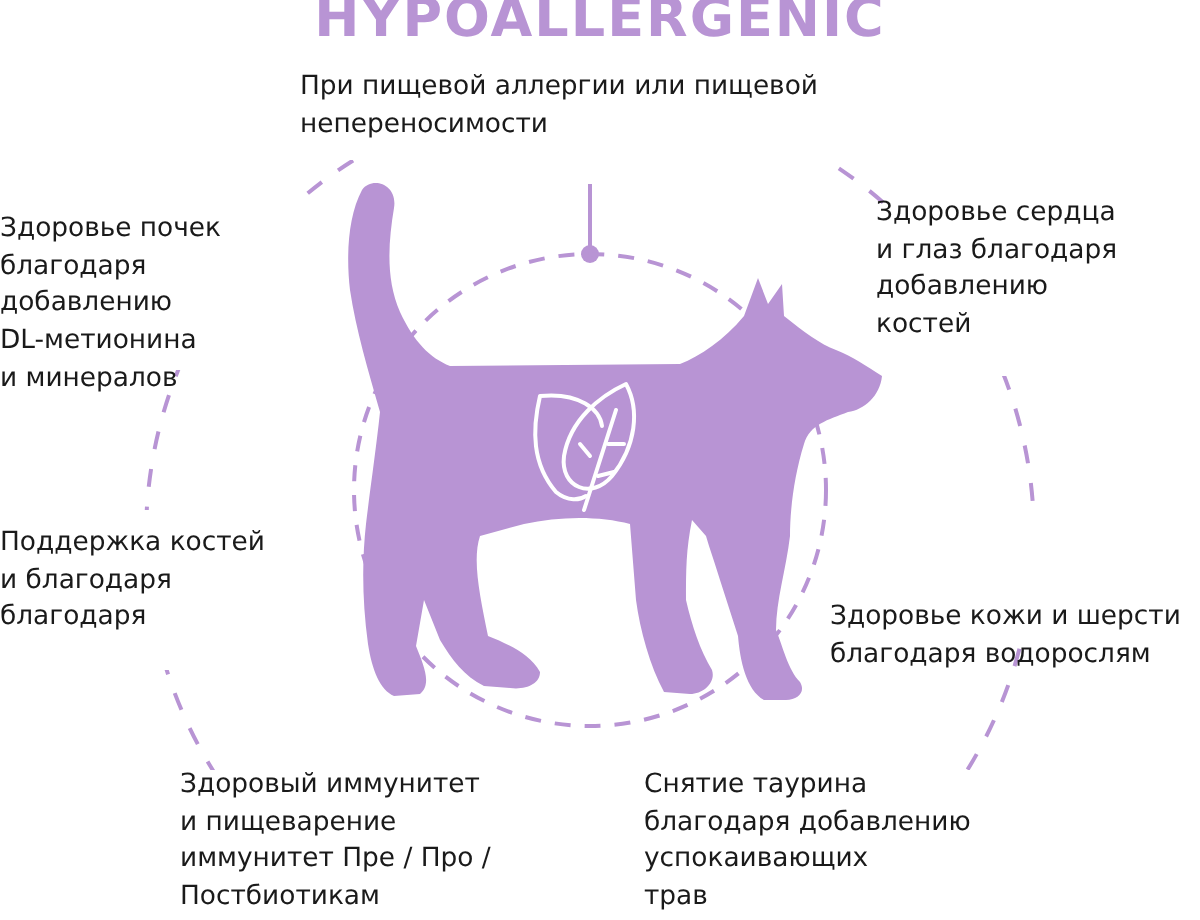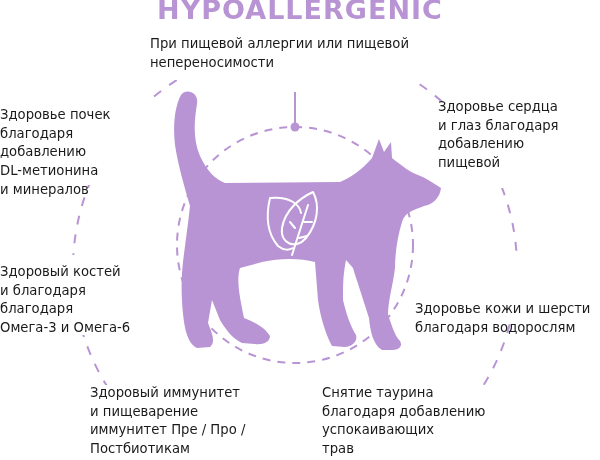--- a/index.html
+++ b/index.html
@@ -64,27 +64,26 @@
   <div><b>Здоровье почек</b></div>
   <div>благодаря добавлению</div>
   <div>DL-метионина</div>
   <div>и минералов</div>
 </div>
 
 <div class="blk" style="left:438px; top:98px; width:150px;">
   <div><b>Здоровье сердца</b></div>
   <div><b>и глаз</b><span> благодаря</span></div>
   <div>добавлению</div>
-  <div>пищевой</div>
+  <div>костей</div>
 </div>
 
 <div class="blk" style="left:0px; top:263px; width:160px;">
-  <div><b>Здоровый костей</b></div>
+  <div><b>Поддержка костей</b></div>
   <div><b>и благодаря</b><span> благодаря</span></div>
-  <div>Омега-3 и Омега-6</div>
 </div>
 
 <div class="blk" style="left:415px; top:264px; width:185px;margin-top:36px;">
   <div><b>Здоровье кожи и шерсти</b></div>
   <div>благодаря водорослям</div>
 </div>
 
 <div class="blk" style="left:90px; top:384px; width:170px;">
   <div><b>Здоровый иммунитет</b></div>
   <div><b>и пищеварение</b></div>

